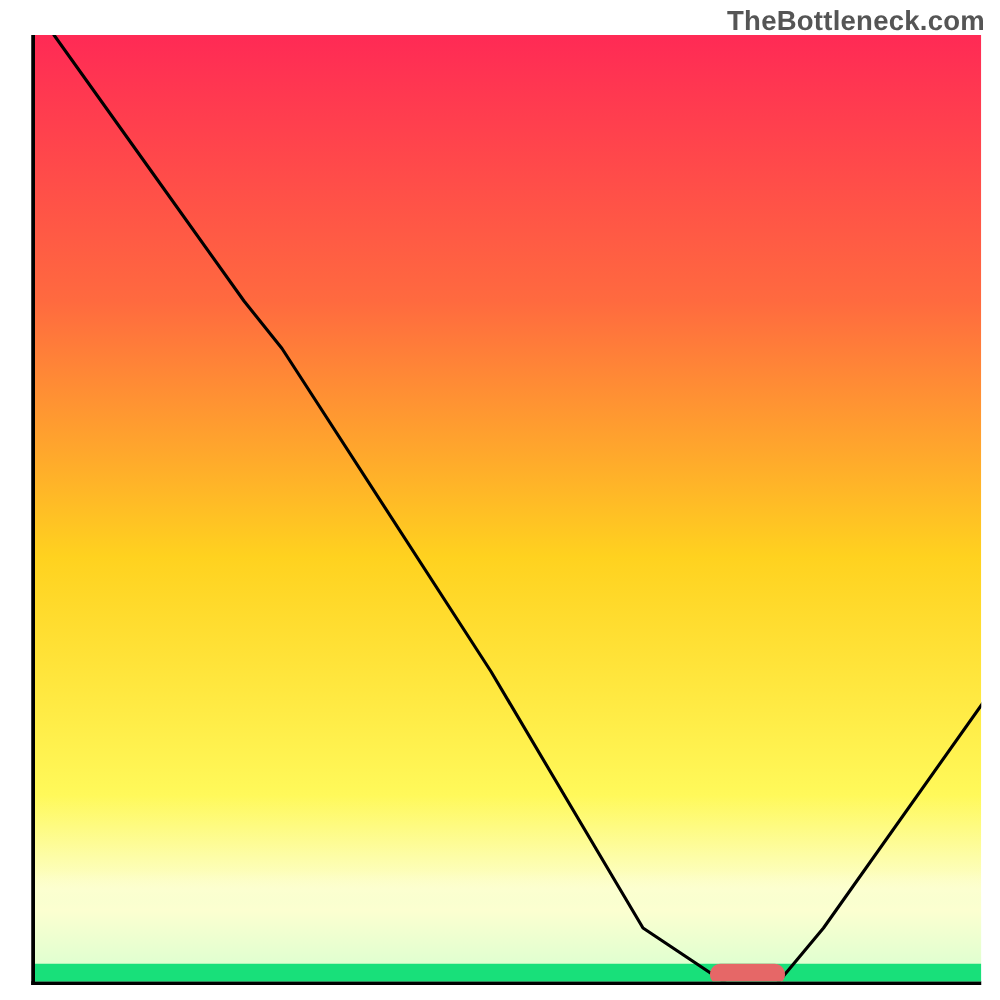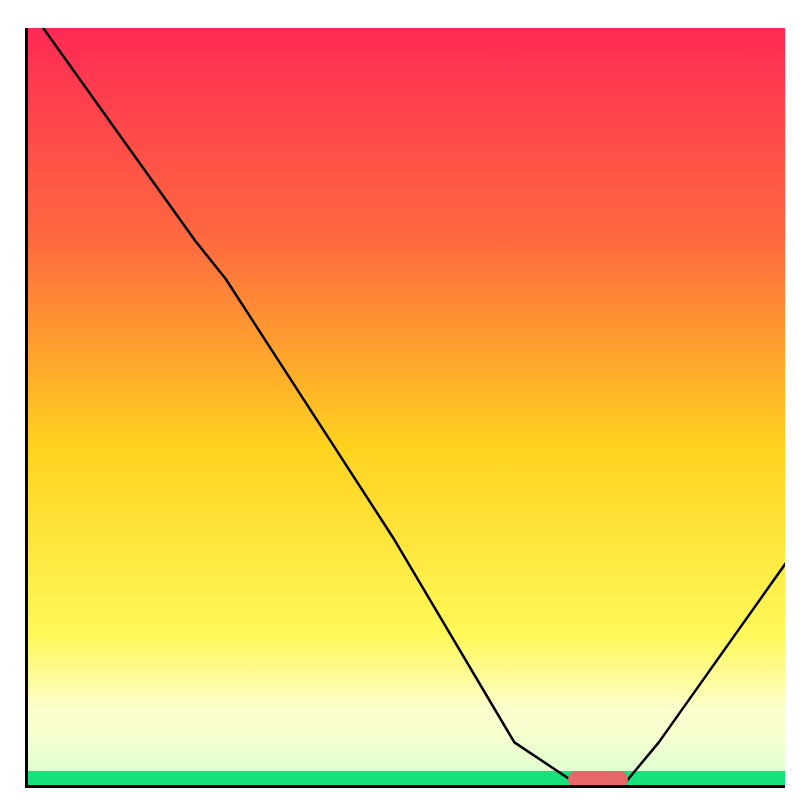--- a/index.html
+++ b/index.html
@@ -45,20 +45,21 @@
   .marker {
     position: absolute;
     background: #e66767;
     border-radius: 999px;
   }
 </style>
 </head>
 <body>
 <div class="container">
 
+  <div class="watermark">TheBottleneck.com</div>
 
   <div class="plot-area" id="plot-area" style="left: 25px; top: 28px; width: 760px; height: 760px;">
 
     <div class="gradient" id="gradient-main" style="top: 0px; height: 760px; background: linear-gradient(rgb(255, 42, 85) 0%, rgb(255, 106, 63) 28%, rgb(255, 210, 31) 55%, rgb(255, 249, 90) 80%, rgb(252, 255, 208) 90%, rgb(200, 255, 200) 97%, rgb(24, 224, 122) 100%);"></div>
 
     <div class="gradient" id="gradient-band" style="top: 668.8px; height: 76px; background: linear-gradient(rgba(252, 255, 208, 0) 0%, rgb(252, 255, 208) 40%, rgb(223, 255, 208) 100%);"></div>
 
     <div class="gradient" id="green-band" style="top: 743.28px; height: 16.72px; background: rgb(24, 224, 122);"></div>
 
     <svg class="curve-svg" id="curve-svg" width="760" height="760" viewBox="0 0 760 760">

